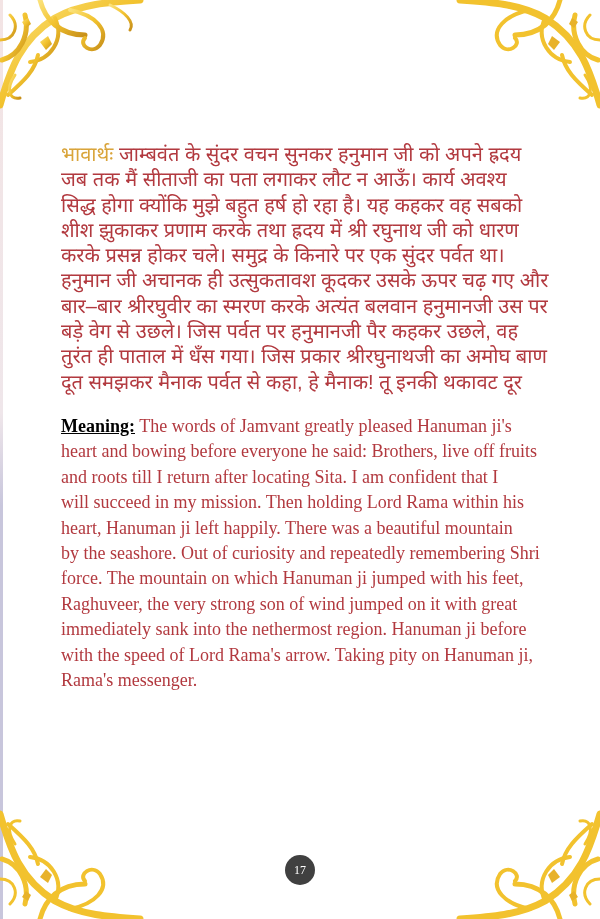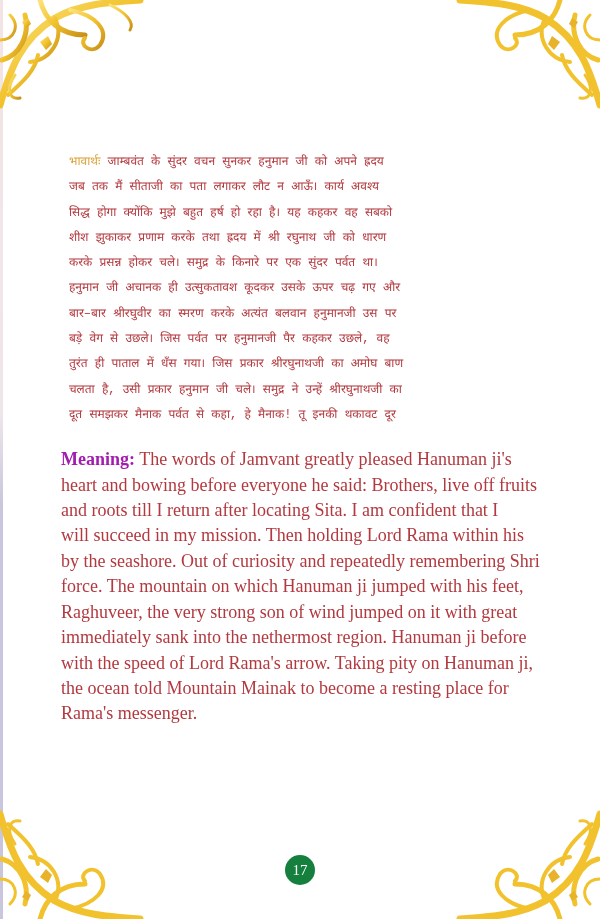--- a/index.html
+++ b/index.html
@@ -14,37 +14,37 @@
     .corner { position: absolute; width: 190px; height: 150px; }
     .corner.tl { left: 0; top: 0; }
     .corner.tr { right: 0; top: 0; transform: scaleX(-1); }
     .corner.bl { left: 0; bottom: 0; transform: scaleY(-1); }
     .corner.br { right: 0; bottom: 0; transform: scale(-1, -1); }
 
     .content {
       position: absolute; left: 61px; top: 142px; width: 478px;
     }
     .hindi {
-      font-family: Liberation Mono, monospace;
-      font-size: 12px; line-height: 25.3px; color: #b2393f;
-      margin: 8px; white-space: nowrap;
+      font-family: Liberation Sans, sans-serif;
+      font-size: 20px; line-height: 25.3px; color: #b2393f;
+      margin: 0; white-space: nowrap;
     }
     .hindi .line, .english .line { display: block; }
     .hindi-label { color: #d9a43a; }
     .english {
       font-family: "Liberation Serif", serif;
       font-size: 18px; line-height: 25.4px; color: #b2393f;
       margin: 19px 0 0 0; white-space: nowrap;
     }
-    .english-label { color: #a21caf; font-weight: bold; }
+    .english-label { color: #000000; font-weight: bold; text-decoration: underline; }
 
     .page-number {
       position: absolute; left: 285px; top: 855px; width: 30px; height: 30px;
-      border-radius: 50%; background: #15803d; color: #ffffff;
-      font-family: "Liberation Serif", serif; font-size: 15px;
+      border-radius: 50%; background: #404040; color: #ffffff;
+      font-family: "Liberation Serif", serif; font-size: 12px;
       display: flex; align-items: center; justify-content: center;
     }
   </style>
 </head>
 <body>
 
 <div class="left-strip"></div>
 
 <svg class="corner tl" viewBox="0 0 190 150">
   <defs>
@@ -123,32 +123,31 @@
   <p class="hindi">
     <span class="line"><span class="hindi-label">भावार्थः</span><span> जाम्बवंत के सुंदर वचन सुनकर हनुमान जी को अपने ह्रदय</span></span>
     <span class="line">जब तक मैं सीताजी का पता लगाकर लौट न आऊँ। कार्य अवश्य</span>
     <span class="line">सिद्ध होगा क्योंकि मुझे बहुत हर्ष हो रहा है। यह कहकर वह सबको</span>
     <span class="line">शीश झुकाकर प्रणाम करके तथा ह्रदय में श्री रघुनाथ जी को धारण</span>
     <span class="line">करके प्रसन्न होकर चले। समुद्र के किनारे पर एक सुंदर पर्वत था।</span>
     <span class="line">हनुमान जी अचानक ही उत्सुकतावश कूदकर उसके ऊपर चढ़ गए और</span>
     <span class="line">बार–बार श्रीरघुवीर का स्मरण करके अत्यंत बलवान हनुमानजी उस पर</span>
     <span class="line">बड़े वेग से उछले। जिस पर्वत पर हनुमानजी पैर कहकर उछले, वह</span>
     <span class="line">तुरंत ही पाताल में धँस गया। जिस प्रकार श्रीरघुनाथजी का अमोघ बाण</span>
-    <span class="line">चलता है, उसी प्रकार हनुमान जी चले। समुद्र ने उन्हें श्रीरघुनाथजी का</span>
     <span class="line">दूत समझकर मैनाक पर्वत से कहा, हे मैनाक! तू इनकी थकावट दूर</span>
   </p>
 
   <p class="english">
     <span class="line"><span class="english-label">Meaning:</span><span> The words of Jamvant greatly pleased Hanuman ji's</span></span>
     <span class="line">heart and bowing before everyone he said: Brothers, live off fruits</span>
     <span class="line">and roots till I return after locating Sita. I am confident that I</span>
     <span class="line">will succeed in my mission. Then holding Lord Rama within his</span>
+    <span class="line">heart, Hanuman ji left happily. There was a beautiful mountain</span>
     <span class="line">by the seashore. Out of curiosity and repeatedly remembering Shri</span>
     <span class="line">force. The mountain on which Hanuman ji jumped with his feet,</span>
     <span class="line">Raghuveer, the very strong son of wind jumped on it with great</span>
     <span class="line">immediately sank into the nethermost region. Hanuman ji before</span>
     <span class="line">with the speed of Lord Rama's arrow. Taking pity on Hanuman ji,</span>
-    <span class="line">the ocean told Mountain Mainak to become a resting place for</span>
     <span class="line">Rama's messenger.</span>
   </p>
 </div>
 
 <div class="page-number">17</div>
 
 </body></html>

